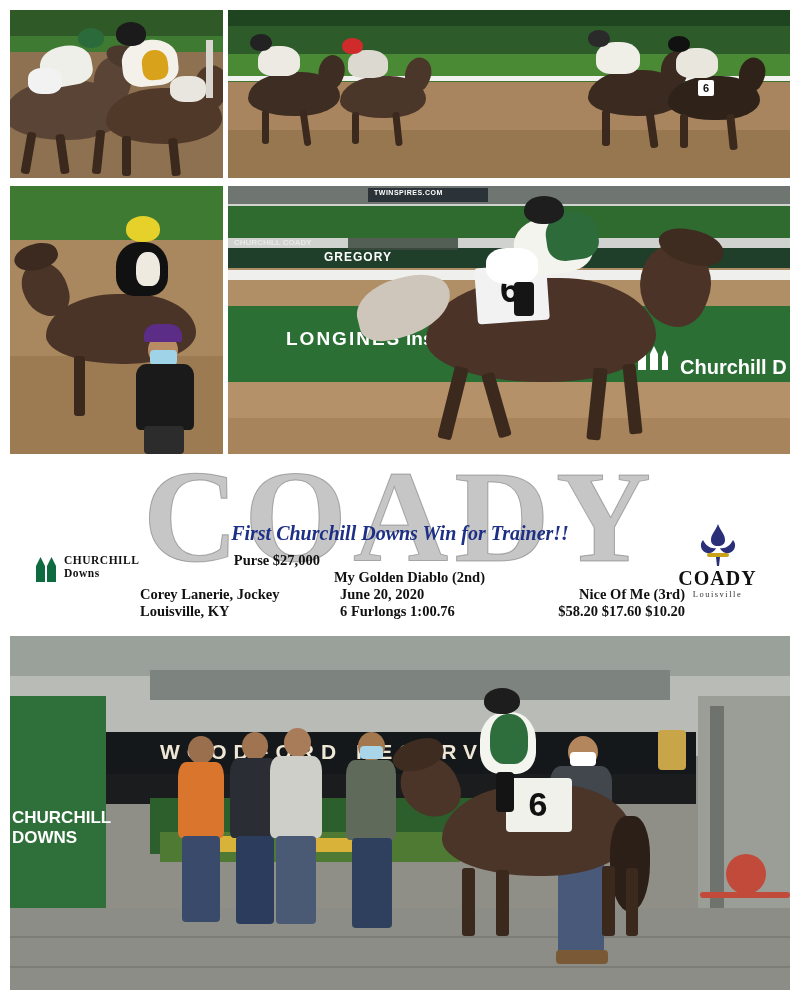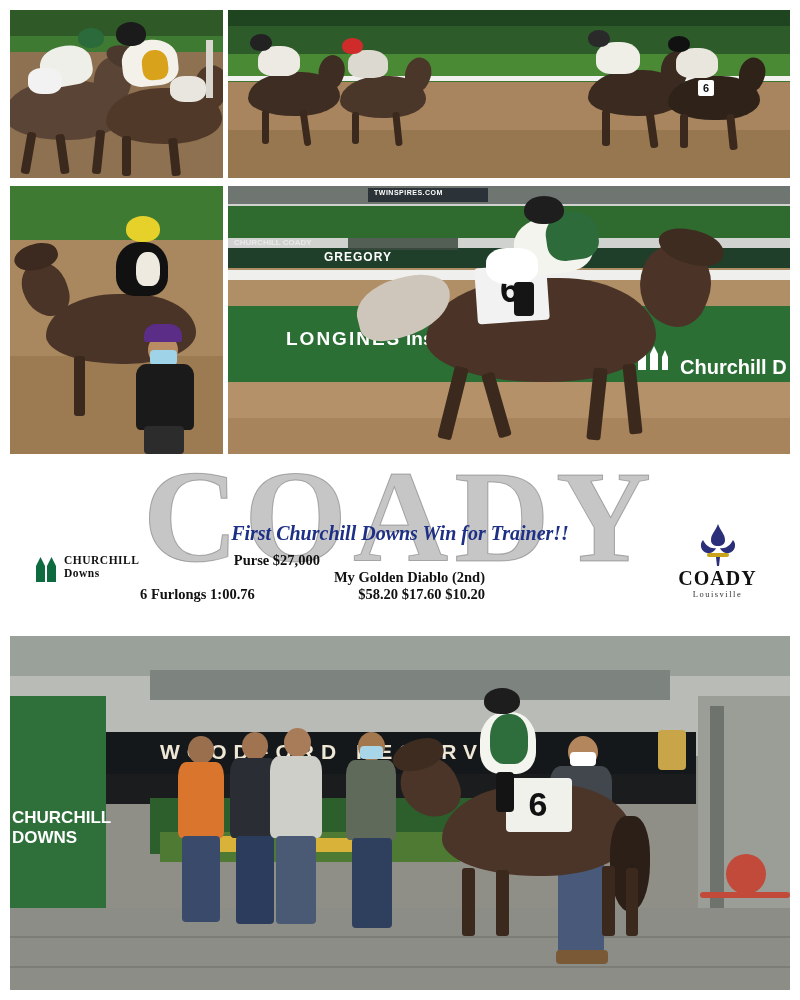--- a/index.html
+++ b/index.html
@@ -374,20 +374,26 @@
 
     <div class="details">
       <div class="row first">
         <div class="c3">Purse $27,000</div>
       </div>
       <div class="row">
         <div class="c2"></div>
         <div class="c3">My Golden Diablo (2nd)</div>
       </div>
       <div class="row">
+        <div class="c1">Corey Lanerie, Jockey</div>
+        <div class="c2">June 20, 2020</div>
+        <div class="c3">Nice Of Me (3rd)</div>
+      </div>
+      <div class="row">
+        <div class="c1">Louisville, KY</div>
         <div class="c2">6 Furlongs  1:00.76</div>
         <div class="c3">$58.20 $17.60 $10.20</div>
       </div>
     </div>
   </div>
 
   <div class="photo" style="left:10px; top:636px; width:780px; height:354px; background:#8f8f88;">
 
     <div style="position:absolute; left:0; top:0; width:100%; height:120px; background:#b9bcb6;"></div>
     <div style="position:absolute; left:0; top:0; width:100%; height:40px; background:#9aa09a;"></div>

